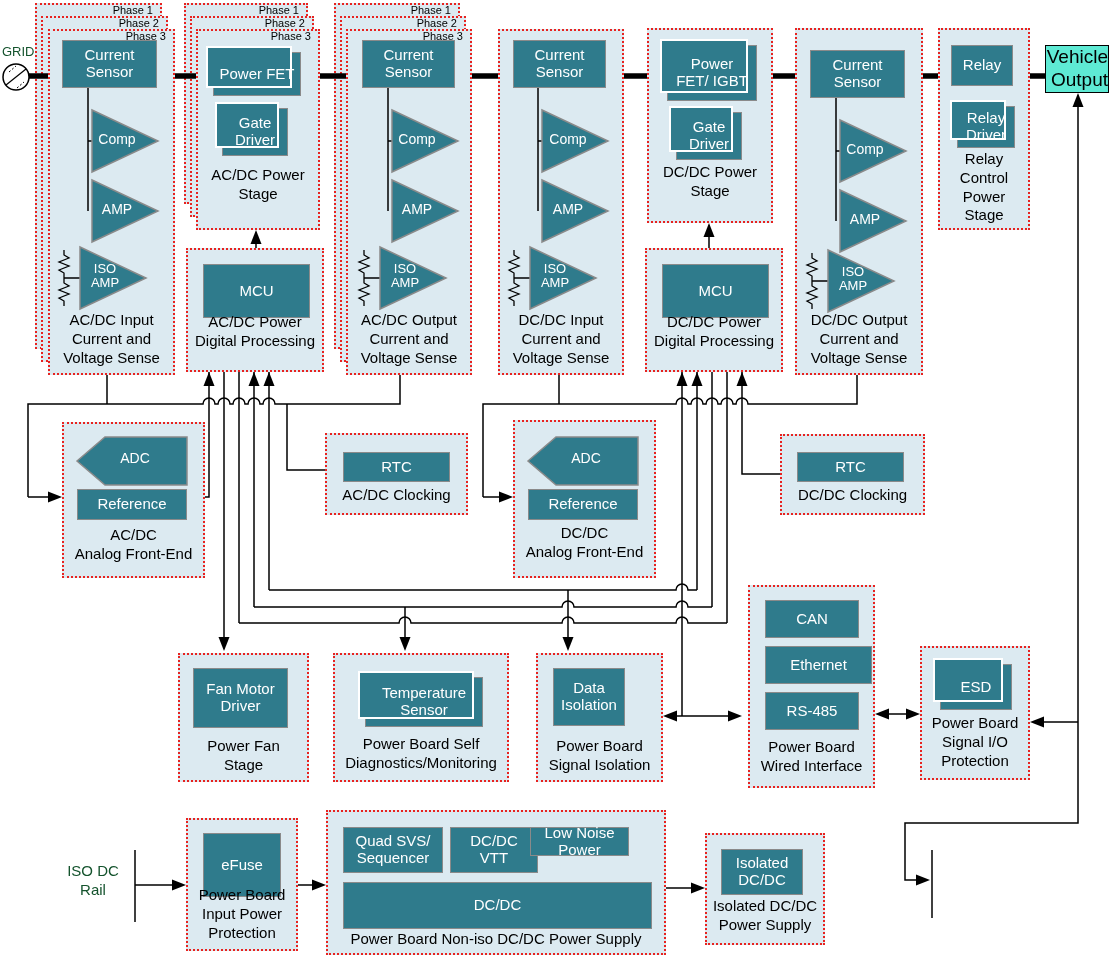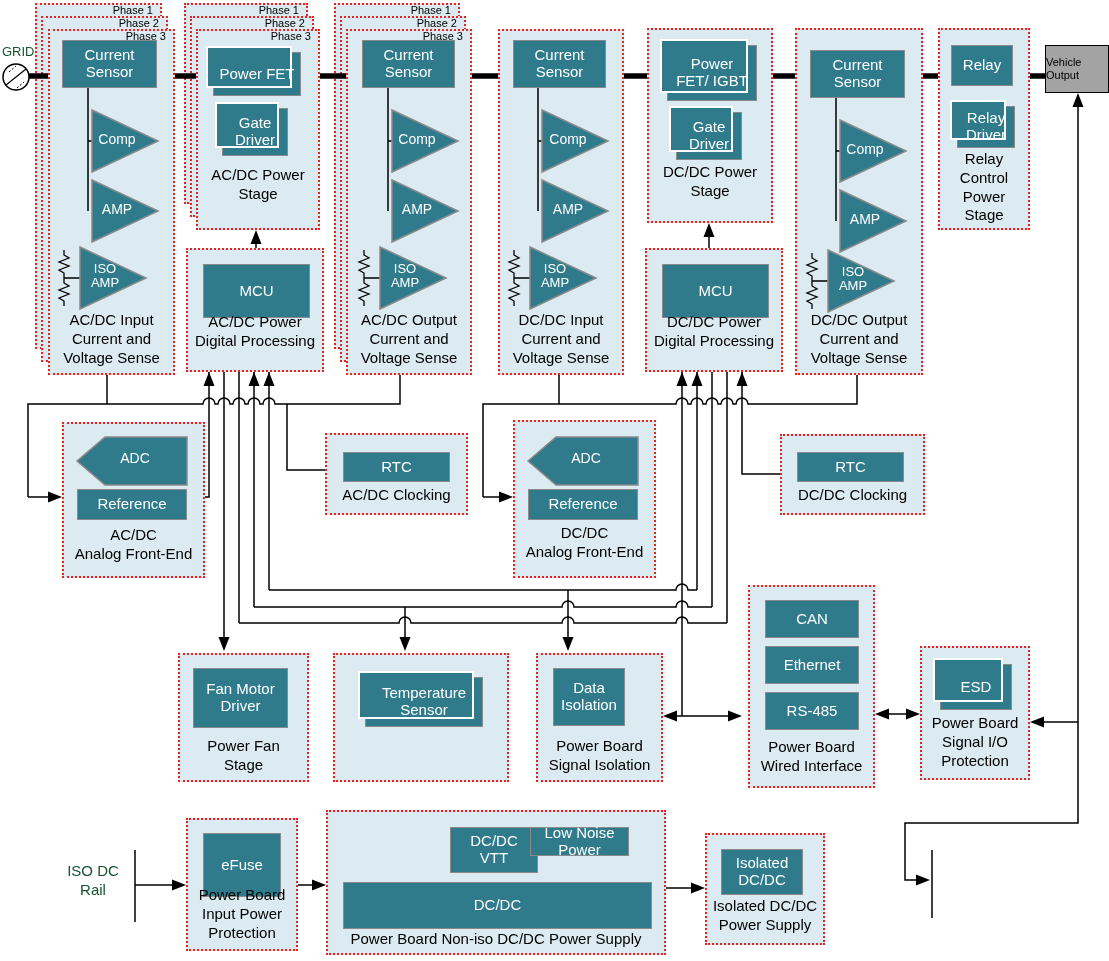--- a/index.html
+++ b/index.html
@@ -14,23 +14,23 @@
        white-space:pre-line;font-size:15px;line-height:1.12;z-index:3;box-sizing:border-box;}
   .stk::before{content:"";position:absolute;left:-8px;top:-7px;width:100%;height:100%;
        background:#2f7b8c;border:2px solid #fff;box-sizing:border-box;z-index:-1;}
   .cap{position:absolute;color:#000;text-align:center;white-space:pre-line;
        font-size:15px;line-height:1.25;z-index:3;}
   .ph{position:absolute;color:#000;font-size:11px;text-align:right;padding-right:5px;
       box-sizing:border-box;z-index:3;}
   .tl{position:absolute;color:#fff;text-align:center;white-space:pre-line;
       font-size:14px;line-height:1.1;z-index:3;}
   .io{position:absolute;color:#14532d;font-size:15px;line-height:1.25;white-space:pre-line;z-index:3;}
-  .vo{position:absolute;background:#a3a3a3;border:1.5px solid #000;color:#000;
-      display:flex;align-items:center;justify-content:center;text-align:left;
-      font-size:11px;line-height:1.2;z-index:3;box-sizing:border-box;}
+  .vo{position:absolute;background:#5eead4;border:1.5px solid #000;color:#000;
+      display:flex;align-items:center;justify-content:center;text-align:right;
+      font-size:19px;line-height:1.2;z-index:3;box-sizing:border-box;}
 </style>
 </head>
 <body>
 
 <div id="stage">
 
   <div class="gc" style="left:35px;top:3px;width:127px;height:346px"></div>
   <div class="gc" style="left:41px;top:16px;width:127px;height:346px"></div>
   <div class="gc" style="left:184px;top:3px;width:124px;height:201px"></div>
   <div class="gc" style="left:190px;top:16px;width:124px;height:201px"></div>
@@ -188,24 +188,26 @@
   <div class="blk" style="left:528px;top:489px;width:110px;height:31px">Reference</div>
   <div class="blk" style="left:343px;top:452px;width:107px;height:30px">RTC</div>
   <div class="blk" style="left:797px;top:452px;width:107px;height:30px">RTC</div>
   <div class="blk" style="left:193px;top:668px;width:95px;height:60px">Fan Motor
 Driver</div>
   <div class="blk stk" style="left:365px;top:677px;width:118px;height:50px">Temperature
 Sensor</div>
   <div class="blk" style="left:553px;top:668px;width:72px;height:58px">Data
 Isolation</div>
   <div class="blk" style="left:765px;top:600px;width:94px;height:38px">CAN</div>
-  <div class="blk" style="left:765px;top:646px;width:94px;height:38px">Ethernet</div>
+  <div class="blk" style="left:765px;top:646px;width:107px;height:38px">Ethernet</div>
   <div class="blk" style="left:765px;top:692px;width:94px;height:38px">RS-485</div>
   <div class="blk stk" style="left:940px;top:664px;width:72px;height:46px">ESD</div>
   <div class="blk" style="left:203px;top:833px;width:78px;height:64px">eFuse</div>
+  <div class="blk" style="left:343px;top:827px;width:100px;height:46px">Quad SVS/
+Sequencer</div>
   <div class="blk" style="left:450px;top:827px;width:88px;height:46px">DC/DC
 VTT</div>
   <div class="blk" style="left:530px;top:827px;width:99px;height:29px">Low Noise
 Power</div>
   <div class="blk" style="left:343px;top:882px;width:309px;height:47px">DC/DC</div>
   <div class="blk" style="left:721px;top:849px;width:82px;height:46px">Isolated
 DC/DC</div>
 
   <div class="tl" style="left:93px;top:132px;width:48px">Comp</div>
   <div class="tl" style="left:93px;top:202px;width:48px">AMP</div>
@@ -251,20 +253,22 @@
 Power
 Stage</div>
   <div class="cap" style="left:64px;top:526px;width:139px">AC/DC
 Analog Front-End</div>
   <div class="cap" style="left:327px;top:486px;width:139px">AC/DC Clocking</div>
   <div class="cap" style="left:515px;top:524px;width:139px">DC/DC
 Analog Front-End</div>
   <div class="cap" style="left:782px;top:486px;width:141px">DC/DC Clocking</div>
   <div class="cap" style="left:180px;top:737px;width:127px">Power Fan
 Stage</div>
+  <div class="cap" style="left:335px;top:735px;width:172px">Power Board Self
+Diagnostics/Monitoring</div>
   <div class="cap" style="left:538px;top:737px;width:123px">Power Board
 Signal Isolation</div>
   <div class="cap" style="left:750px;top:738px;width:123px">Power Board
 Wired Interface</div>
   <div class="cap" style="left:922px;top:714px;width:106px">Power Board
 Signal I/O
 Protection</div>
   <div class="cap" style="left:188px;top:886px;width:108px">Power Board
 Input Power
 Protection</div>

